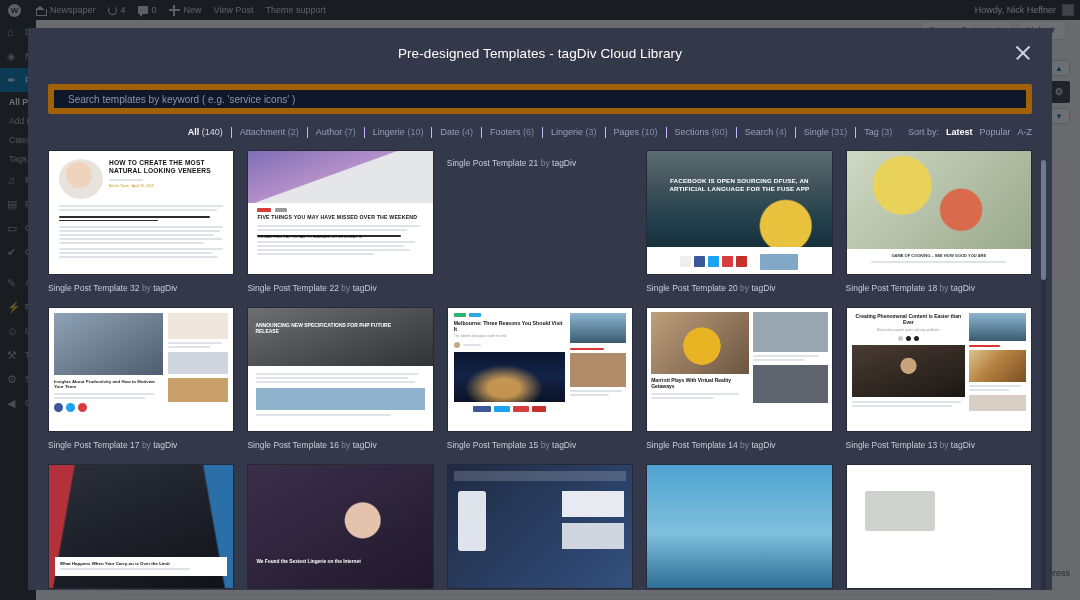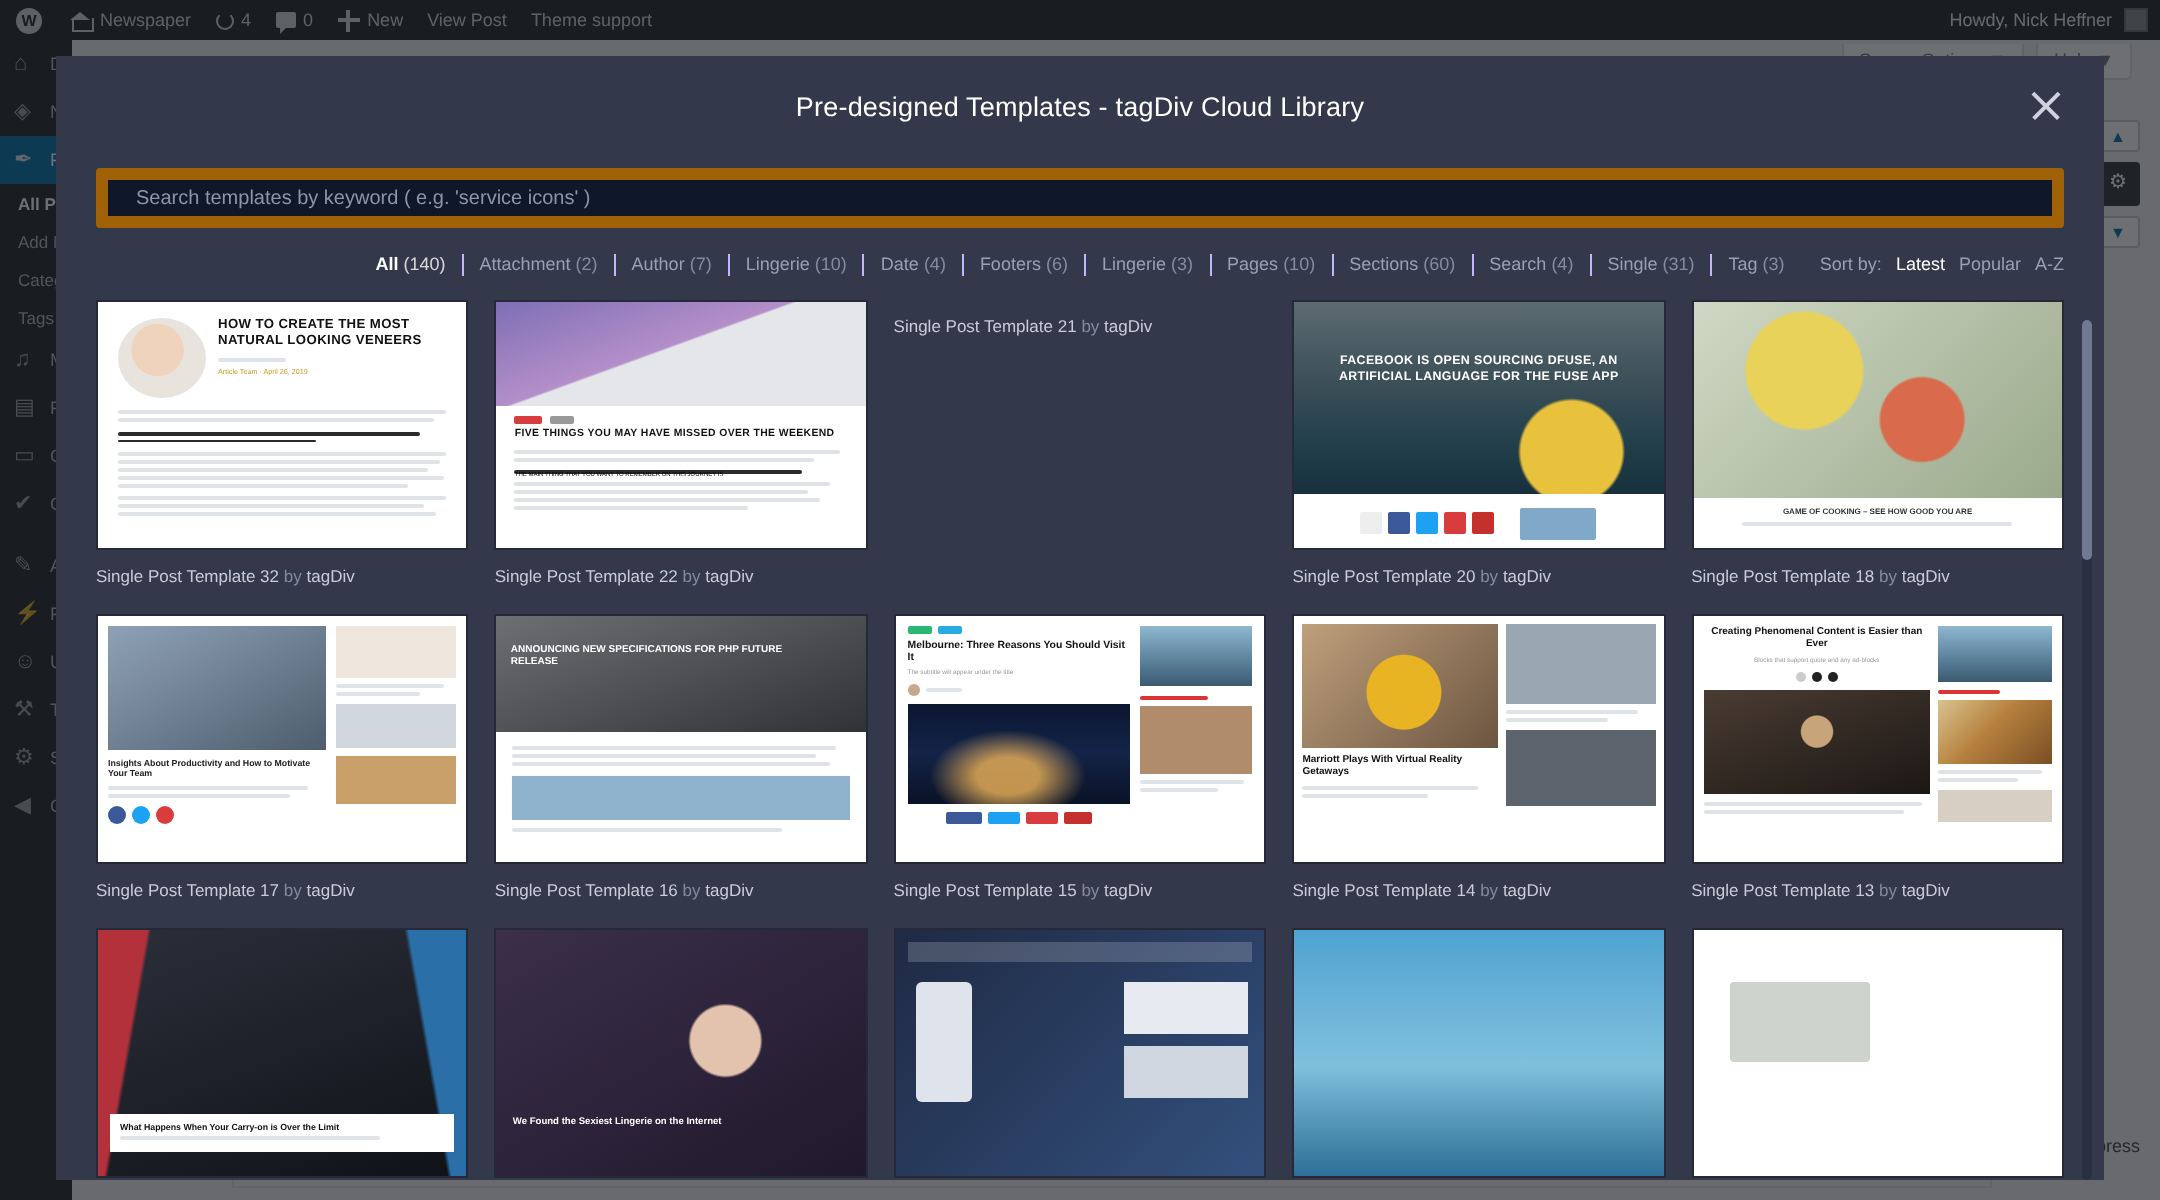--- a/index.html
+++ b/index.html
@@ -216,21 +216,21 @@
   .filter-item:last-child { border-right: none; }
   .filter-item.active { color: #fff; font-weight: bold; }
   .filter-item .cnt { opacity: .8; font-weight: normal; }
   .sort-wrap {
     position: absolute; right: 20px; top: 50%;
     transform: translateY(-50%);
     display: flex; align-items: center; gap: 7px; font-size: 9px;
   }
   .sort-label { color: #9aa0b4; }
   .sort-opt { color: #9aa0b4; }
-  .sort-opt.active { color: #fff; font-weight: normal; }
+  .sort-opt.active { color: #fff; font-weight: bold; }
 
   
   .grid-scroll {
     flex: 1; overflow: hidden; position: relative;
     padding: 0 20px;
   }
   .grid {
     display: grid;
     grid-template-columns: repeat(5, 1fr);
     column-gap: 13px; row-gap: 0;

